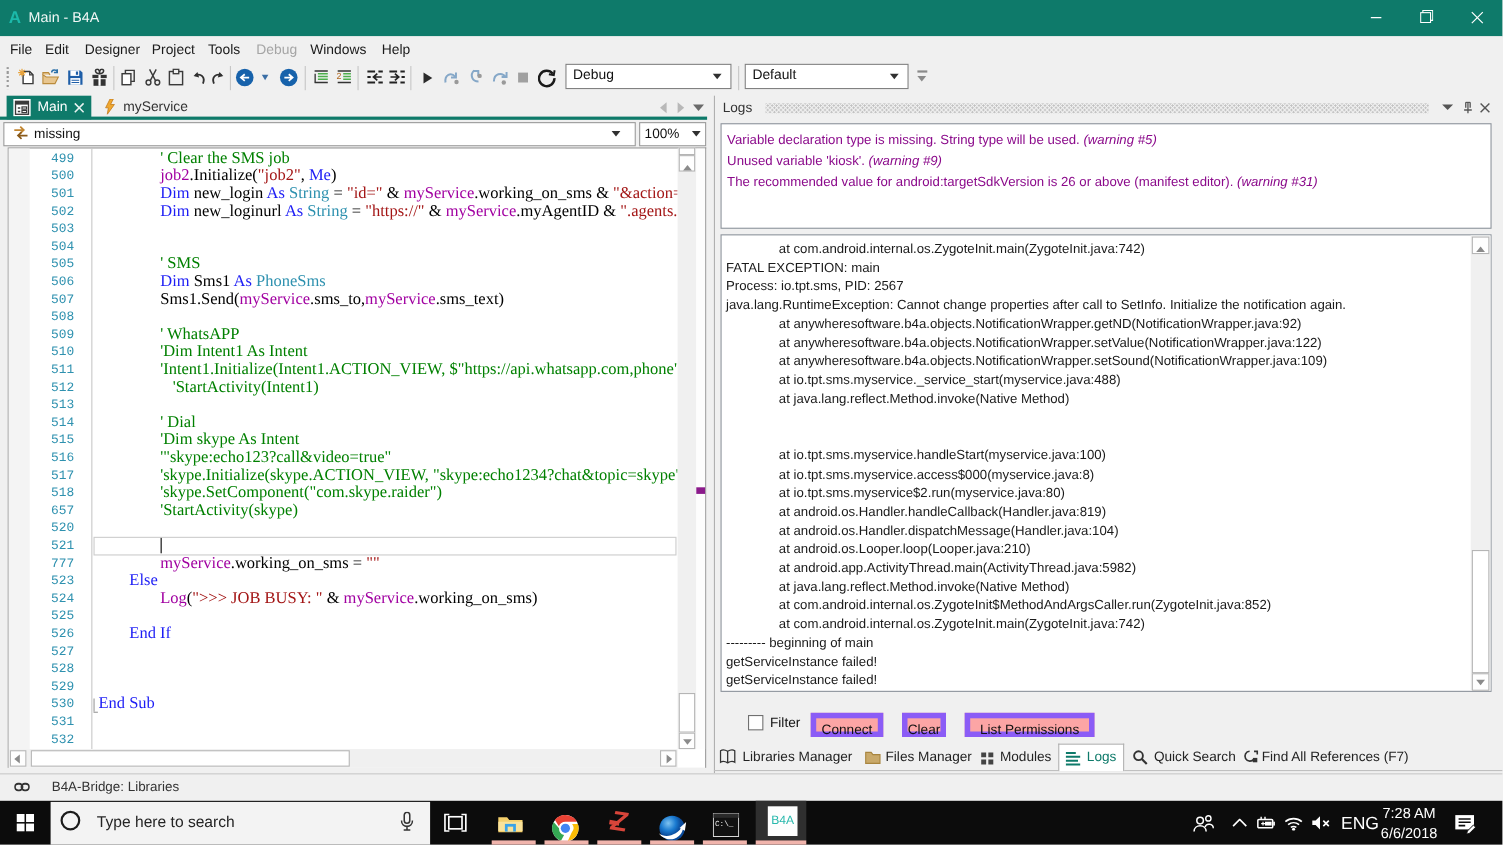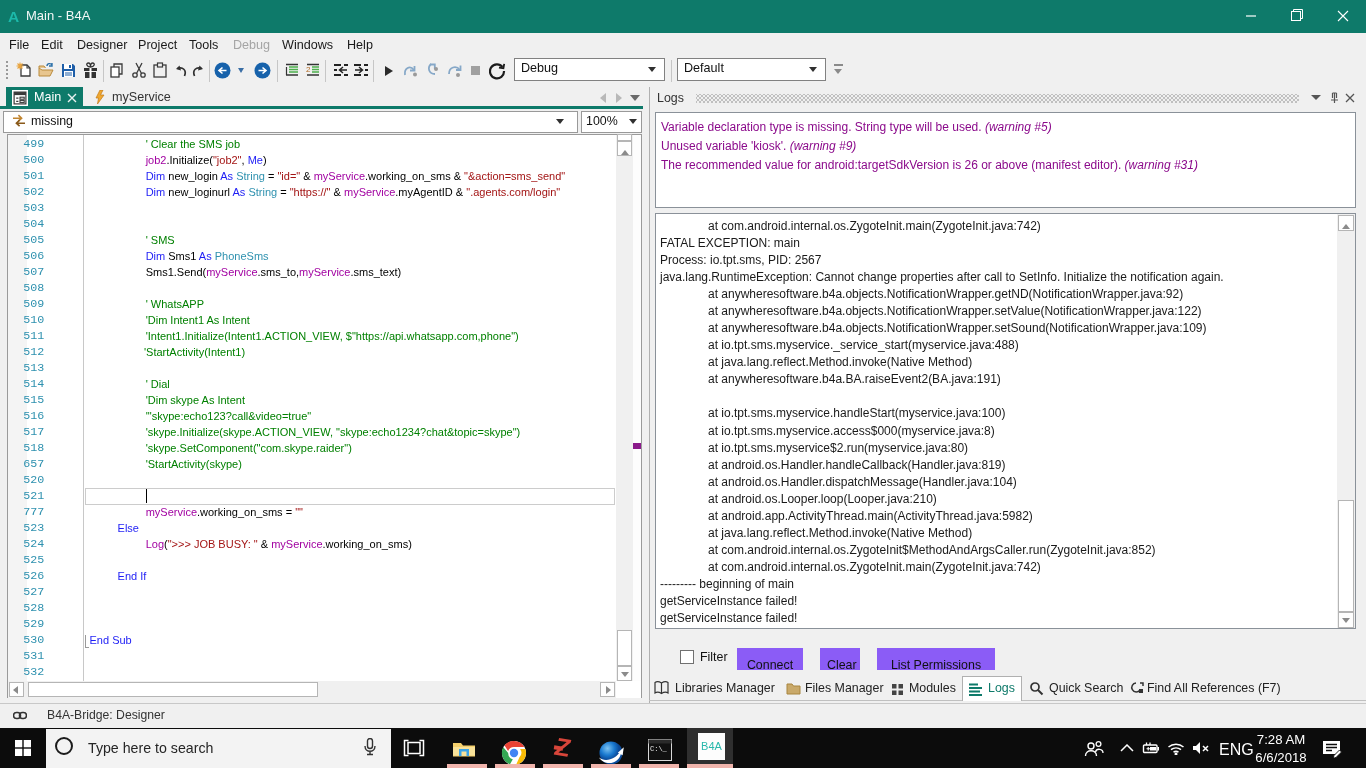--- a/index.html
+++ b/index.html
@@ -1,24 +1,24 @@
 <!DOCTYPE html>
 <html><head><meta charset="utf-8"><title>Main - B4A</title>
 <style>
 *{margin:0;padding:0;box-sizing:border-box}
 html,body{width:1366px;height:768px;overflow:hidden;font-family:"Liberation Sans",sans-serif;background:#f0f0f0;position:relative}
 .abs{position:absolute}
-.ln{position:absolute;width:67.5px;text-align:center;font-family:"Liberation Mono",monospace;font-size:11.7px;line-height:16px;color:#2e91af;height:16px}
-.cl{position:absolute;font-family:Liberation Sans, sans-serif;font-size:11px;line-height:16px;white-space:pre;height:16px}
+.ln{position:absolute;width:67.5px;text-align:right;font-family:"Liberation Mono",monospace;font-size:11.7px;line-height:16px;color:#2e91af;height:16px}
+.cl{position:absolute;font-family:Liberation Serif, serif;font-size:15px;line-height:16px;white-space:pre;height:16px}
 .lg{position:absolute;font-size:12px;line-height:17px;color:#1a1a1a;white-space:pre}
 .wl{position:absolute;left:661px;font-size:12px;line-height:19px;color:#8b0a8b;white-space:pre}
 .mi{position:absolute;top:0;height:24px;line-height:24px;font-size:12.6px;color:#222}
 .combo{position:absolute;background:#fff;border:1px solid #818181}
 .carr{position:absolute;width:0;height:0;border-left:4px solid transparent;border-right:4px solid transparent;border-top:5px solid #303030}
-.btn{position:absolute;background:#8b5cf6;border:7px solid #8b5cf6;font-size:11.8px;color:#111;text-align:center}
+.btn{position:absolute;background:#fca5a5;border:5px solid #8b5cf6;font-size:11.8px;color:#111;text-align:center}
 .sbarrow{position:absolute;background:#fefefe;border:1px solid #b5b5b5}
 .tri{position:absolute;width:0;height:0}
 </style></head>
 <body>
 
 <div class="abs" style="left:0;top:0;width:1366px;height:33px;background:#0e7a6a"></div>
 <div class="abs" style="left:7px;top:7px;width:13px;height:18px;font-family:'Liberation Sans';font-weight:bold;font-size:15.5px;color:#1cb9aa;text-align:center;line-height:19px">A</div>
 <div class="abs" style="left:26px;top:8px;font-size:13px;color:#f2f7f6">Main - B4A</div>
 <svg width="10" height="10" viewBox="0 0 10 10" style="position:absolute;left:1246px;top:11px">
     <path d="M0 5h10" stroke="#fff" stroke-width="1.2"></path>
@@ -214,21 +214,21 @@
 <div class="ln" style="top:264px">507</div>
 <div class="cl" style="top:264px;left:145.66px"><span style="color:#000">Sms1.Send(</span><span style="color:#a100a1">myService</span><span style="color:#000">.sms_to,</span><span style="color:#a100a1">myService</span><span style="color:#000">.sms_text)</span></div>
 <div class="ln" style="top:280px">508</div>
 <div class="ln" style="top:296px">509</div>
 <div class="cl" style="top:296px;left:145.66px"><span style="color:#008000">' WhatsAPP</span></div>
 <div class="ln" style="top:312px">510</div>
 <div class="cl" style="top:312px;left:145.66px"><span style="color:#008000">'Dim Intent1 As Intent</span></div>
 <div class="ln" style="top:328px">511</div>
 <div class="cl" style="top:328px;left:145.66px"><span style="color:#008000">'Intent1.Initialize(Intent1.ACTION_VIEW, $"https://api.whatsapp.com,phone")</span></div>
 <div class="ln" style="top:344px">512</div>
-<div class="cl" style="top:344px;left:144px"><span style="color:#008000">'StartActivity(Intent1)</span></div>
+<div class="cl" style="top:344px;left:157px"><span style="color:#008000">'StartActivity(Intent1)</span></div>
 <div class="ln" style="top:360px">513</div>
 <div class="ln" style="top:376px">514</div>
 <div class="cl" style="top:376px;left:145.66px"><span style="color:#008000">' Dial</span></div>
 <div class="ln" style="top:392px">515</div>
 <div class="cl" style="top:392px;left:145.66px"><span style="color:#008000">'Dim skype As Intent</span></div>
 <div class="ln" style="top:408px">516</div>
 <div class="cl" style="top:408px;left:145.66px"><span style="color:#008000">'"skype:echo123?call&amp;video=true"</span></div>
 <div class="ln" style="top:424px">517</div>
 <div class="cl" style="top:424px;left:145.66px"><span style="color:#008000">'skype.Initialize(skype.ACTION_VIEW, "skype:echo1234?chat&amp;topic=skype")</span></div>
 <div class="ln" style="top:440px">518</div>
@@ -291,21 +291,20 @@
     <div style="position:absolute;left:-656px;top:-214px;width:1336px;height:768px">
       <div class="lg" style="top:218.0px;left:708px">at com.android.internal.os.ZygoteInit.main(ZygoteInit.java:742)</div>
 <div class="lg" style="top:235.0px;left:660px">FATAL EXCEPTION: main</div>
 <div class="lg" style="top:252.1px;left:660px">Process: io.tpt.sms, PID: 2567</div>
 <div class="lg" style="top:269.1px;left:660px">java.lang.RuntimeException: Cannot change properties after call to SetInfo. Initialize the notification again.</div>
 <div class="lg" style="top:286.2px;left:708px">at anywheresoftware.b4a.objects.NotificationWrapper.getND(NotificationWrapper.java:92)</div>
 <div class="lg" style="top:303.2px;left:708px">at anywheresoftware.b4a.objects.NotificationWrapper.setValue(NotificationWrapper.java:122)</div>
 <div class="lg" style="top:320.2px;left:708px">at anywheresoftware.b4a.objects.NotificationWrapper.setSound(NotificationWrapper.java:109)</div>
 <div class="lg" style="top:337.3px;left:708px">at io.tpt.sms.myservice._service_start(myservice.java:488)</div>
 <div class="lg" style="top:354.3px;left:708px">at java.lang.reflect.Method.invoke(Native Method)</div>
-<div class="lg" style="top:371.4px;left:708px">at anywheresoftware.b4a.BA.raiseEvent2(BA.java:191)</div>
 <div class="lg" style="top:405.4px;left:708px">at io.tpt.sms.myservice.handleStart(myservice.java:100)</div>
 <div class="lg" style="top:422.5px;left:708px">at io.tpt.sms.myservice.access$000(myservice.java:8)</div>
 <div class="lg" style="top:439.5px;left:708px">at io.tpt.sms.myservice$2.run(myservice.java:80)</div>
 <div class="lg" style="top:456.6px;left:708px">at android.os.Handler.handleCallback(Handler.java:819)</div>
 <div class="lg" style="top:473.6px;left:708px">at android.os.Handler.dispatchMessage(Handler.java:104)</div>
 <div class="lg" style="top:490.6px;left:708px">at android.os.Looper.loop(Looper.java:210)</div>
 <div class="lg" style="top:507.7px;left:708px">at android.app.ActivityThread.main(ActivityThread.java:5982)</div>
 <div class="lg" style="top:524.7px;left:708px">at java.lang.reflect.Method.invoke(Native Method)</div>
 <div class="lg" style="top:541.8px;left:708px">at com.android.internal.os.ZygoteInit$MethodAndArgsCaller.run(ZygoteInit.java:852)</div>
 <div class="lg" style="top:558.8px;left:708px">at com.android.internal.os.ZygoteInit.main(ZygoteInit.java:742)</div>
@@ -351,21 +350,21 @@
 <svg width="15" height="15" viewBox="0 0 15 15" style="position:absolute;left:1129px;top:681px">
     <path d="M7 2 a4.5 4.5 0 1 0 4 7 M11 2 h3 v3" fill="none" stroke="#333" stroke-width="1.5"></path>
     <rect x="10" y="8" width="4" height="4" fill="#333"></rect>
   </svg>
 <div class="abs" style="left:1147px;top:681px;font-size:12.4px;color:#222">Find All References (F7)</div>
 <div class="abs" style="left:0;top:703px;width:1366px;height:25px;background:#f0f0f0;border-top:1px solid #c8c8c8"></div>
 <svg width="14" height="9" viewBox="0 0 14 9" style="position:absolute;left:13px;top:711px">
     <rect x="0.5" y="1.5" width="7" height="6" rx="3" fill="none" stroke="#333" stroke-width="1.6"></rect>
     <rect x="6.5" y="1.5" width="7" height="6" rx="3" fill="none" stroke="#333" stroke-width="1.6"></rect>
   </svg>
-<div class="abs" style="left:47px;top:708px;font-size:12.2px;color:#333">B4A-Bridge: Designer</div>
+<div class="abs" style="left:47px;top:708px;font-size:12.2px;color:#333">B4A-Bridge: Libraries</div>
 <div class="abs" style="left:0;top:728px;width:1366px;height:40px;background:#0c0c0c"></div>
 <svg width="16" height="16" viewBox="0 0 16 16" style="position:absolute;left:15px;top:740px">
     <rect x="0" y="0" width="7.3" height="7.3" fill="#fff"></rect>
     <rect x="8.7" y="0" width="7.3" height="7.3" fill="#fff"></rect>
     <rect x="0" y="8.7" width="7.3" height="7.3" fill="#fff"></rect>
     <rect x="8.7" y="8.7" width="7.3" height="7.3" fill="#fff"></rect>
   </svg>
 <div class="abs" style="left:46px;top:729px;width:345px;height:39px;background:#f3f3f3"></div>
 <div class="abs" style="left:55px;top:737px;width:18px;height:18px;border:2.5px solid #1b1b1b;border-radius:50%"></div>
 <div class="abs" style="left:88px;top:740px;font-size:14.2px;color:#252525">Type here to search</div>

